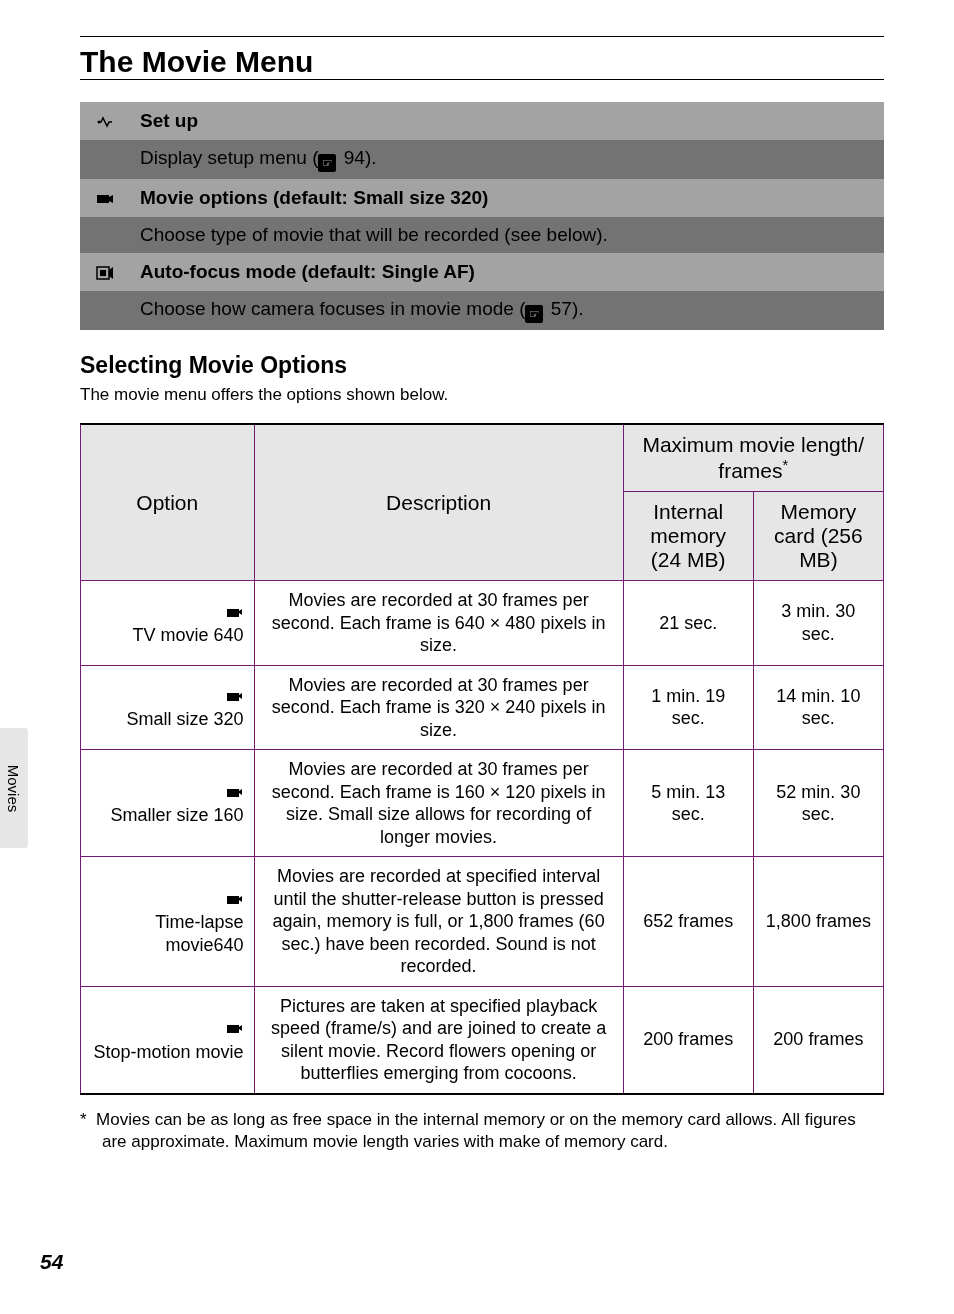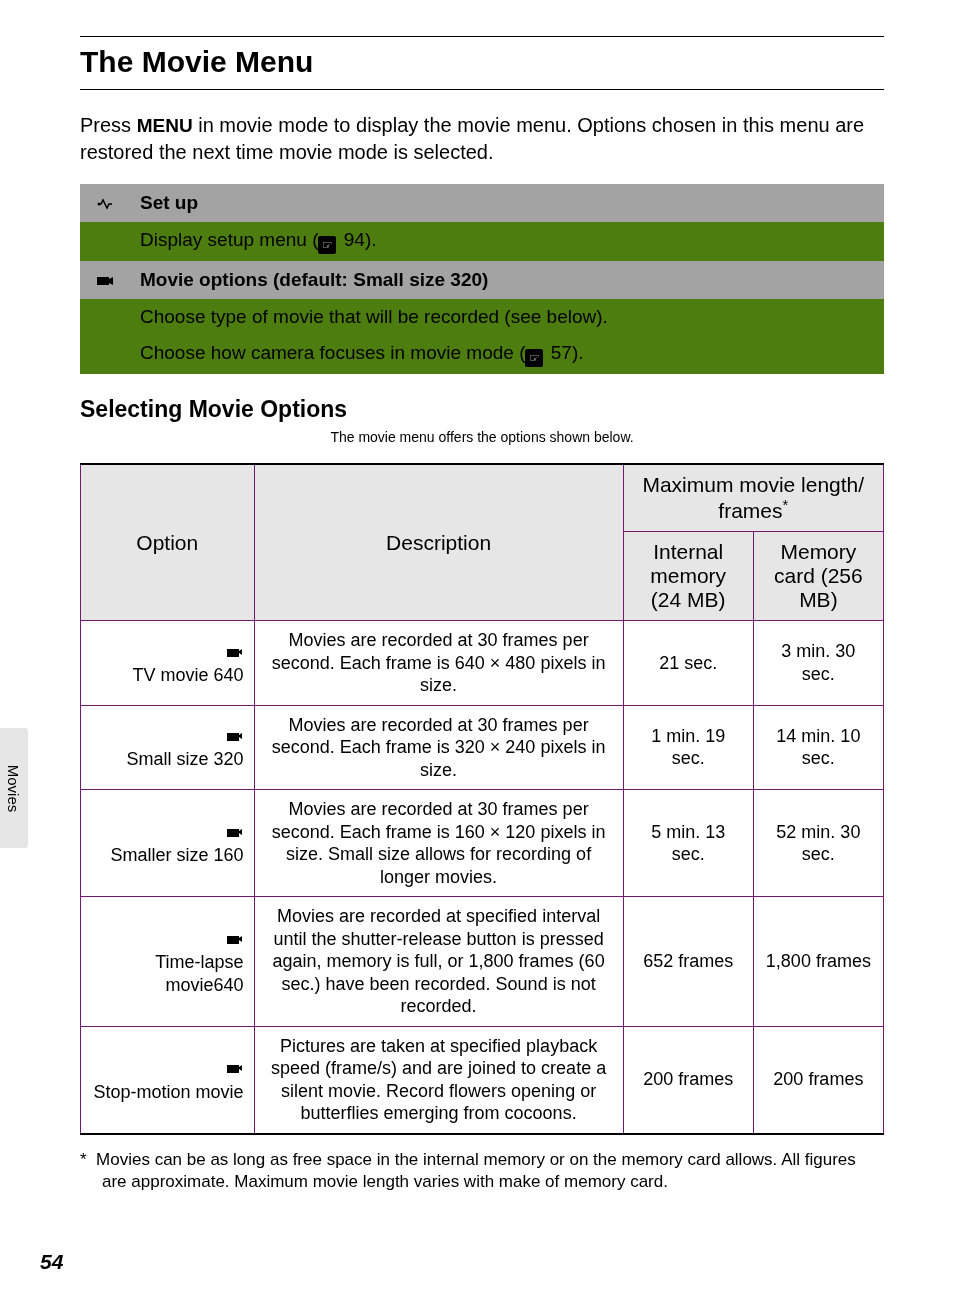--- a/index.html
+++ b/index.html
@@ -15,21 +15,20 @@
   }
   .page {
     padding: 36px 70px 30px 80px;
   }
   .header-rule {
     border-top: 1px solid #000;
     margin-bottom: 8px;
   }
   .title-bar {
     border-bottom: 1px solid #000;
-    padding-bottom: 10px;
     margin-bottom: 22px;
   }
   .page-title {
     font-size: 30px;
     font-weight: bold;
   }
   .intro {
     font-size: 20px;
     line-height: 1.35;
     margin-bottom: 18px;
@@ -44,21 +43,21 @@
     border-collapse: collapse;
     margin-bottom: 22px;
   }
   .menu-table tr.head-row td {
     background: #a3a3a3;
     font-weight: bold;
     font-size: 19px;
     padding: 8px 10px;
   }
   .menu-table tr.desc-row td {
-    background: #4d7c0f;
+    background: #737373;
     font-size: 19px;
     padding: 7px 10px;
   }
   .menu-table td.icon-cell {
     width: 50px;
     text-align: center;
     vertical-align: middle;
   }
   .icon-svg { display: inline-block; vertical-align: middle; }
   .square-icon {
@@ -72,23 +71,22 @@
     border-radius: 2px;
     vertical-align: -3px;
     margin-right: 2px;
   }
   .subheading {
     font-size: 23px;
     font-weight: bold;
     margin-bottom: 6px;
   }
   .subintro {
-    font-size: 14px;
+    font-size: 17px;
     margin-bottom: 18px;
-    text-align: center;
   }
   .options-table {
     width: 100%;
     border-collapse: collapse;
     font-size: 18px;
   }
   .options-table th, .options-table td {
     border: 1px solid #701a75;
     padding: 8px 10px;
     vertical-align: middle;
@@ -163,23 +161,20 @@
 <div class="side-tab">
   <span class="side-tab-text">Movies</span>
 </div>
 
 <div class="page">
   <div class="header-rule"></div>
   <div class="title-bar">
     <span class="page-title">The Movie Menu</span>
   </div>
 
-  <div class="intro">
-    <span>Press </span><span class="menu-word">MENU</span><span> in movie mode to display the movie menu. Options chosen in this menu are restored the next time movie mode is selected.</span>
-  </div>
 
   <table class="menu-table">
     <tbody id="menu-body">
         <tr class="head-row">
           <td class="icon-cell"><svg class="icon-svg" width="20" height="20" viewBox="0 0 20 20">
               <path d="M3 10h3l2-4 4 8 2-4h3" stroke="#000" stroke-width="1.5" fill="none"></path>
               <circle cx="4" cy="10" r="1.5" fill="#000"></circle>
             </svg></td>
           <td>Set up</td>
         </tr>
@@ -190,20 +185,28 @@
         <tr class="head-row">
           <td class="icon-cell"><svg class="icon-svg" width="20" height="20" viewBox="0 0 20 20">
               <rect x="2" y="6" width="12" height="8" fill="#000"></rect>
               <path d="M14 8l4-2v8l-4-2z" fill="#000"></path>
             </svg></td>
           <td>Movie options (default: Small size 320)</td>
         </tr>
         <tr class="desc-row">
           <td class="icon-cell"></td>
           <td>Choose type of movie that will be recorded (see below).</td>
+        </tr>
+        <tr class="head-row">
+          <td class="icon-cell"><svg class="icon-svg" width="20" height="20" viewBox="0 0 20 20">
+              <rect x="2" y="4" width="12" height="12" stroke="#000" stroke-width="1.5" fill="none"></rect>
+              <path d="M14 7l4-3v12l-4-3z" fill="#000"></path>
+              <rect x="5" y="7" width="6" height="6" fill="#000"></rect>
+            </svg></td>
+          <td>Auto-focus mode (default: Single AF)</td>
         </tr>
         <tr class="desc-row">
           <td class="icon-cell"></td>
           <td>Choose how camera focuses in movie mode (<span class="square-icon">☞</span> 57).</td>
         </tr>
       </tbody>
   </table>
 
   <div class="subheading">Selecting Movie Options</div>
   <div class="subintro">The movie menu offers the options shown below.</div>

